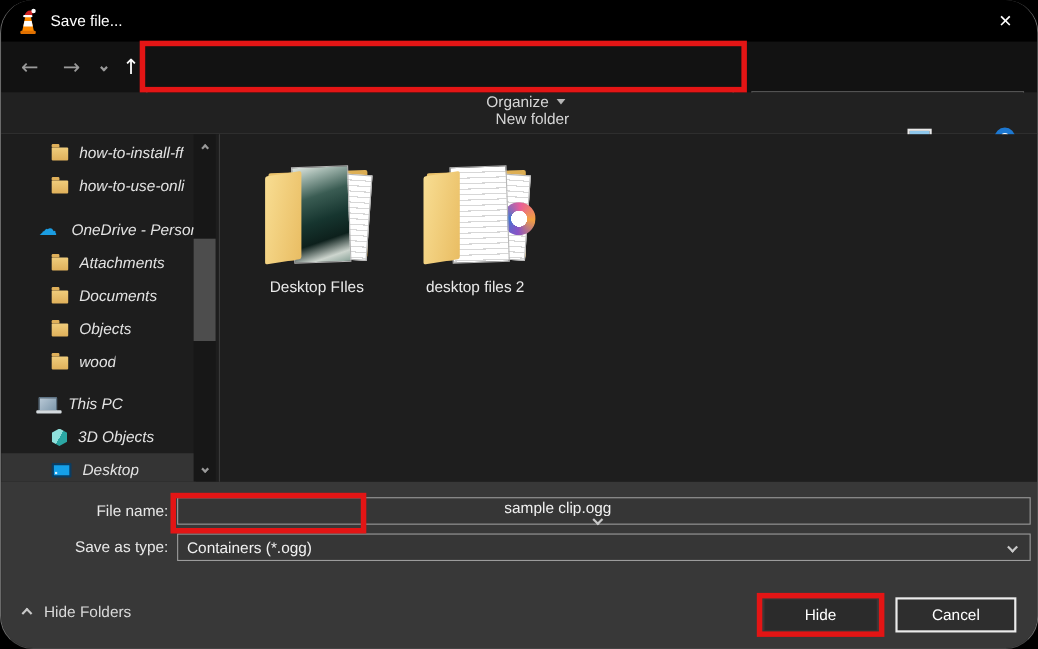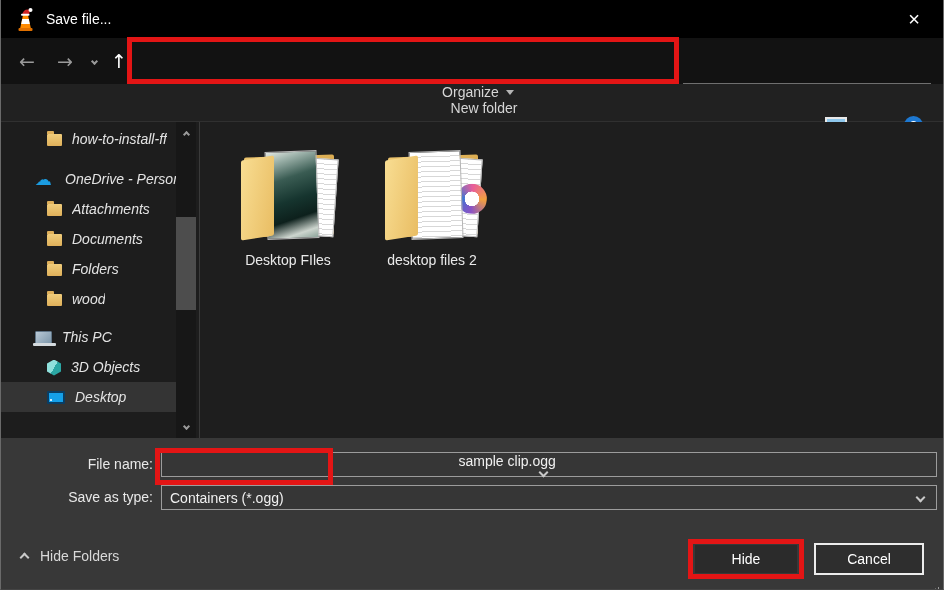--- a/index.html
+++ b/index.html
@@ -1,21 +1,21 @@
 <!DOCTYPE html>
 <html><head>
 <meta charset="utf-8">
 <style>
   * { margin:0; padding:0; box-sizing:border-box; }
   html,body { background:#000; }
   body { font-family:"Liberation Sans","DejaVu Sans",sans-serif; }
   .window {
     position:relative; width:944px; height:590px; overflow:hidden;
     background:#1e1e1e; color:#e6e6e6; font-size:14px;
-    border-left:1px solid #6a6a6a; border-right:1px solid #6a6a6a; border-bottom:1px solid #444;
+    border-left:1px solid #6a6a6a; border-right:1px solid #6a6a6a; border-bottom:1px solid #444;border-radius:30px;
   }
   
   .titlebar { position:absolute; left:0; top:0; width:100%; height:38px; background:#000; display:flex; align-items:center; }
   .vlc-icon { margin-left:13px; width:23px; height:25px; flex:0 0 auto; }
   .title-text { margin-left:9px; color:#fff; font-size:14px; }
   .close-btn { position:absolute; right:14px; top:6px; width:30px; height:26px; display:flex; align-items:center; justify-content:center;
     color:#fff; font-size:20px; font-weight:300; cursor:default; }
   
   .navrow { position:absolute; left:0; top:38px; width:100%; height:46px; background:#121212; }
   .nav-glyph { position:absolute; top:0; height:46px; display:flex; align-items:center; justify-content:center; color:#9a9a9a; font-size:19px; font-family:"DejaVu Sans",sans-serif; }
@@ -186,35 +186,39 @@
     </div>
   </div>
 
   <div class="bodyarea">
     <div class="sidebar">
       <div class="sb-list">
           <div class="sb-row indent2">
             <span class="sb-ic ic-folder"></span>
             <span class="sb-label">how-to-install-ff</span>
           </div>
+          <div class="sb-row indent2">
+            <span class="sb-ic ic-folder"></span>
+            <span class="sb-label">how-to-use-onli</span>
+          </div>
           <div class="sb-row indent1 gap">
             <span class="sb-ic ic-cloud">☁</span>
             <span class="sb-label">OneDrive - Person</span>
           </div>
           <div class="sb-row indent2">
             <span class="sb-ic ic-folder"></span>
             <span class="sb-label">Attachments</span>
           </div>
           <div class="sb-row indent2">
             <span class="sb-ic ic-folder"></span>
             <span class="sb-label">Documents</span>
           </div>
           <div class="sb-row indent2">
             <span class="sb-ic ic-folder"></span>
-            <span class="sb-label">Folders</span>
+            <span class="sb-label">Objects</span>
           </div>
           <div class="sb-row indent2">
             <span class="sb-ic ic-folder"></span>
             <span class="sb-label">wood</span>
           </div>
           <div class="sb-row indent1 gap2">
             <span class="sb-ic ic-pc"></span>
             <span class="sb-label">This PC</span>
           </div>
           <div class="sb-row indent2">

